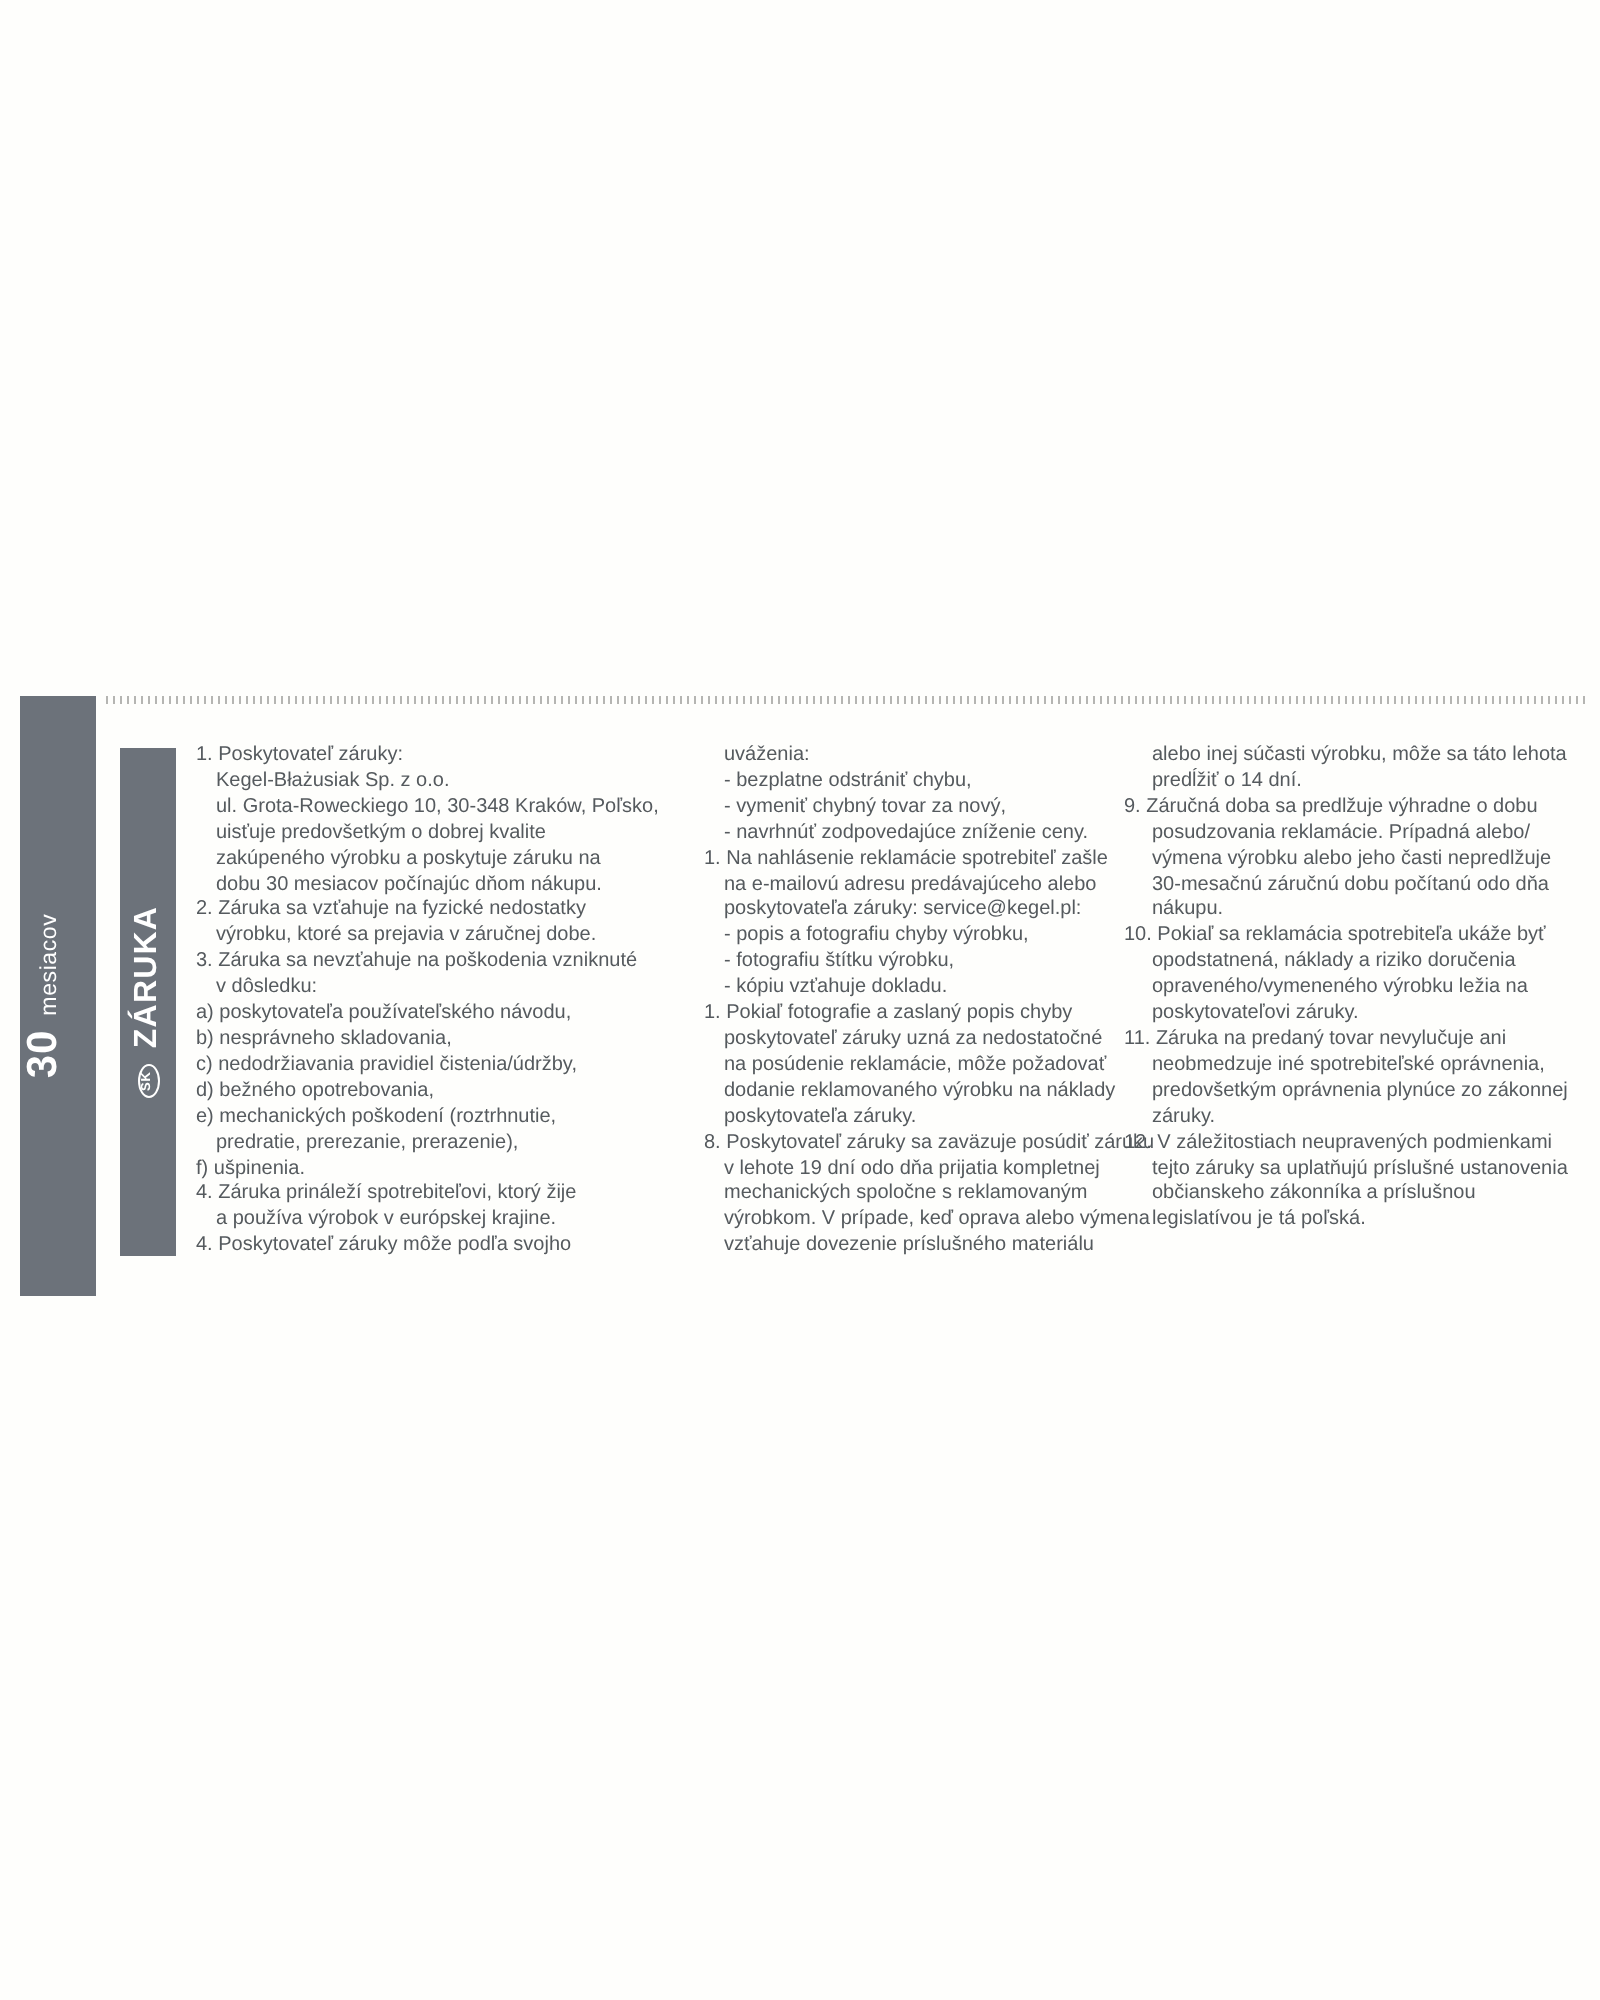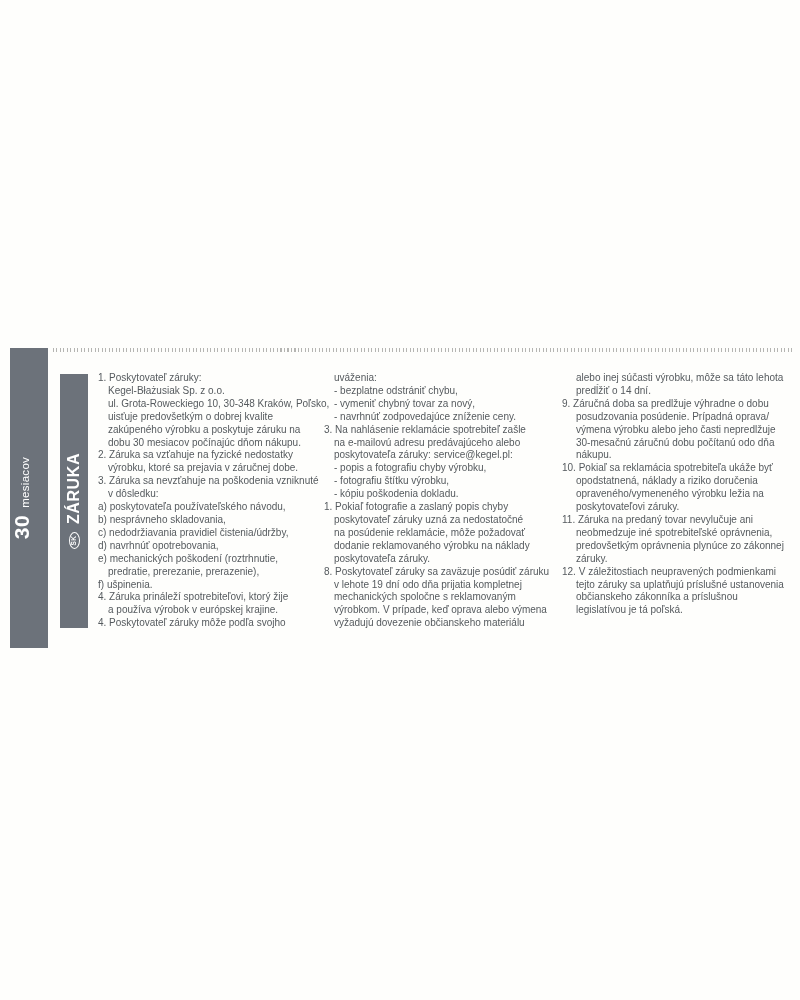--- a/index.html
+++ b/index.html
@@ -53,21 +53,21 @@
   .title-text{font-size:16px;font-weight:bold;letter-spacing:.6px;}
 
   
   .col{
     position:absolute;top:372px;
     color:var(--text,#555a5e);
     font-size:10px;line-height:12.9px;
     letter-spacing:0;
   }
   .col[data-col="0"]{left:98px;width:236px;}
-  .col[data-col="1"]{left:324px;width:226px;}
+  .col[data-col="1"]{left:352px;width:226px;}
   .col[data-col="2"]{left:562px;width:234px;}
   .line{white-space:nowrap;}
   .col .cont{padding-left:10px;}
   .col[data-col="2"] .cont{padding-left:14px;}
 </style>
 </head>
 <body style="--bar-bg: #6c727a; --text: #555a5e; --perf: #b5b5b2; --page-bg: #fefefc;">
 
 <div class="sheet">
 
@@ -95,55 +95,55 @@
         <div class="line cont">uisťuje predovšetkým o dobrej kvalite</div>
         <div class="line cont">zakúpeného výrobku a poskytuje záruku na</div>
         <div class="line cont">dobu 30 mesiacov počínajúc dňom nákupu.</div>
         <div class="line">2. Záruka sa vzťahuje na fyzické nedostatky</div>
         <div class="line cont">výrobku, ktoré sa prejavia v záručnej dobe.</div>
         <div class="line">3. Záruka sa nevzťahuje na poškodenia vzniknuté</div>
         <div class="line cont">v dôsledku:</div>
         <div class="line">a) poskytovateľa používateľského návodu,</div>
         <div class="line">b) nesprávneho skladovania,</div>
         <div class="line">c) nedodržiavania pravidiel čistenia/údržby,</div>
-        <div class="line">d) navrhnúť opotrebovania,</div>
+        <div class="line">d) bežného opotrebovania,</div>
         <div class="line">e) mechanických poškodení (roztrhnutie,</div>
         <div class="line cont">predratie, prerezanie, prerazenie),</div>
         <div class="line">f) ušpinenia.</div>
         <div class="line">4. Záruka prináleží spotrebiteľovi, ktorý žije</div>
         <div class="line cont">a používa výrobok v európskej krajine.</div>
         <div class="line">4. Poskytovateľ záruky môže podľa svojho</div>
       </div>
     <div class="col" data-col="1">
         <div class="line cont">uváženia:</div>
         <div class="line cont">- bezplatne odstrániť chybu,</div>
         <div class="line cont">- vymeniť chybný tovar za nový,</div>
         <div class="line cont">- navrhnúť zodpovedajúce zníženie ceny.</div>
-        <div class="line">3. Na nahlásenie reklamácie spotrebiteľ zašle</div>
+        <div class="line">1. Na nahlásenie reklamácie spotrebiteľ zašle</div>
         <div class="line cont">na e-mailovú adresu predávajúceho alebo</div>
         <div class="line cont">poskytovateľa záruky: service@kegel.pl:</div>
         <div class="line cont">- popis a fotografiu chyby výrobku,</div>
         <div class="line cont">- fotografiu štítku výrobku,</div>
-        <div class="line cont">- kópiu poškodenia dokladu.</div>
+        <div class="line cont">- kópiu vzťahuje dokladu.</div>
         <div class="line">1. Pokiaľ fotografie a zaslaný popis chyby</div>
         <div class="line cont">poskytovateľ záruky uzná za nedostatočné</div>
         <div class="line cont">na posúdenie reklamácie, môže požadovať</div>
         <div class="line cont">dodanie reklamovaného výrobku na náklady</div>
         <div class="line cont">poskytovateľa záruky.</div>
         <div class="line">8. Poskytovateľ záruky sa zaväzuje posúdiť záruku</div>
         <div class="line cont">v lehote 19 dní odo dňa prijatia kompletnej</div>
         <div class="line cont">mechanických spoločne s reklamovaným</div>
         <div class="line cont">výrobkom. V prípade, keď oprava alebo výmena</div>
-        <div class="line cont">vyžadujú dovezenie občianskeho materiálu</div>
+        <div class="line cont">vzťahuje dovezenie príslušného materiálu</div>
       </div>
     <div class="col" data-col="2">
         <div class="line cont">alebo inej súčasti výrobku, môže sa táto lehota</div>
         <div class="line cont">predĺžiť o 14 dní.</div>
         <div class="line">9. Záručná doba sa predlžuje výhradne o dobu</div>
-        <div class="line cont">posudzovania posúdenie. Prípadná oprava/</div>
+        <div class="line cont">posudzovania reklamácie. Prípadná alebo/</div>
         <div class="line cont">výmena výrobku alebo jeho časti nepredlžuje</div>
         <div class="line cont">30-mesačnú záručnú dobu počítanú odo dňa</div>
         <div class="line cont">nákupu.</div>
         <div class="line">10. Pokiaľ sa reklamácia spotrebiteľa ukáže byť</div>
         <div class="line cont">opodstatnená, náklady a riziko doručenia</div>
         <div class="line cont">opraveného/vymeneného výrobku ležia na</div>
         <div class="line cont">poskytovateľovi záruky.</div>
         <div class="line">11. Záruka na predaný tovar nevylučuje ani</div>
         <div class="line cont">neobmedzuje iné spotrebiteľské oprávnenia,</div>
         <div class="line cont">predovšetkým oprávnenia plynúce zo zákonnej</div>

